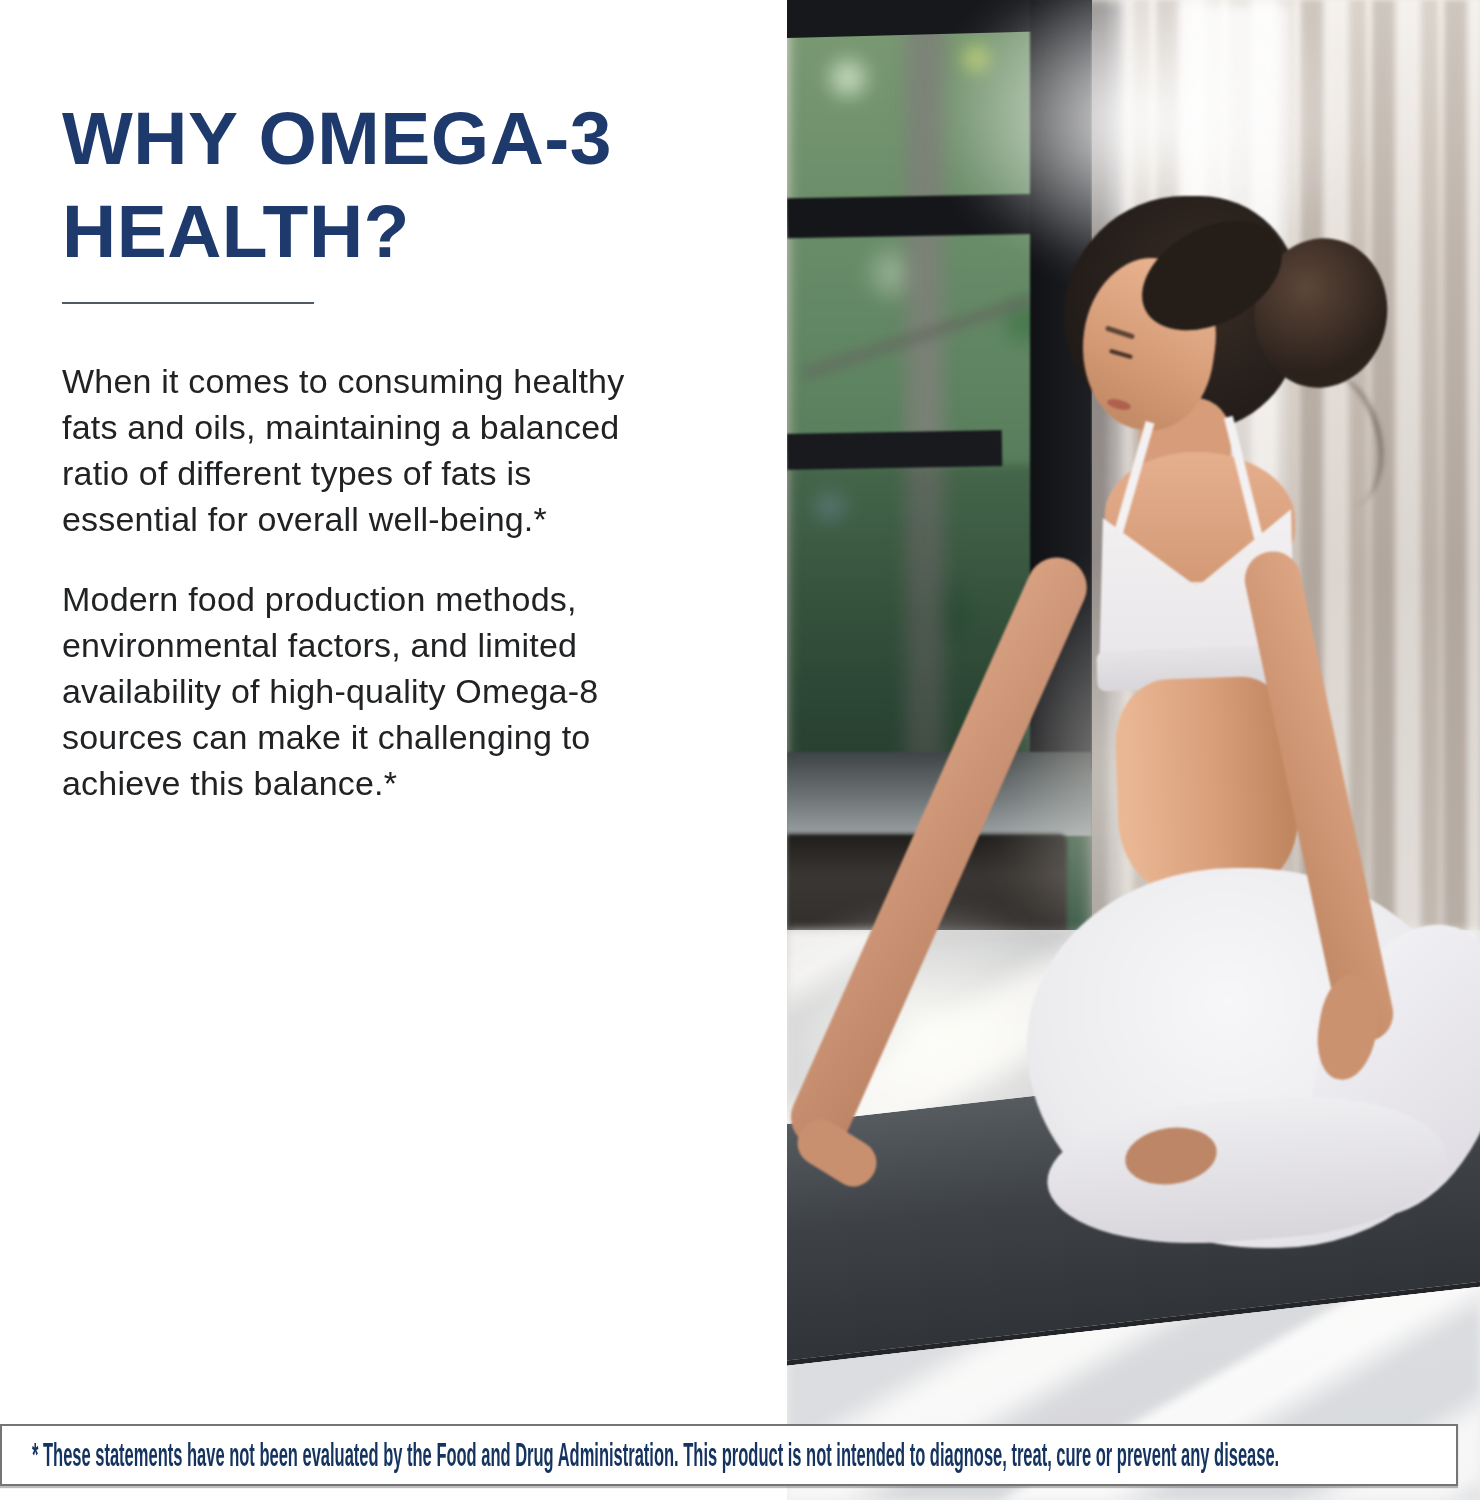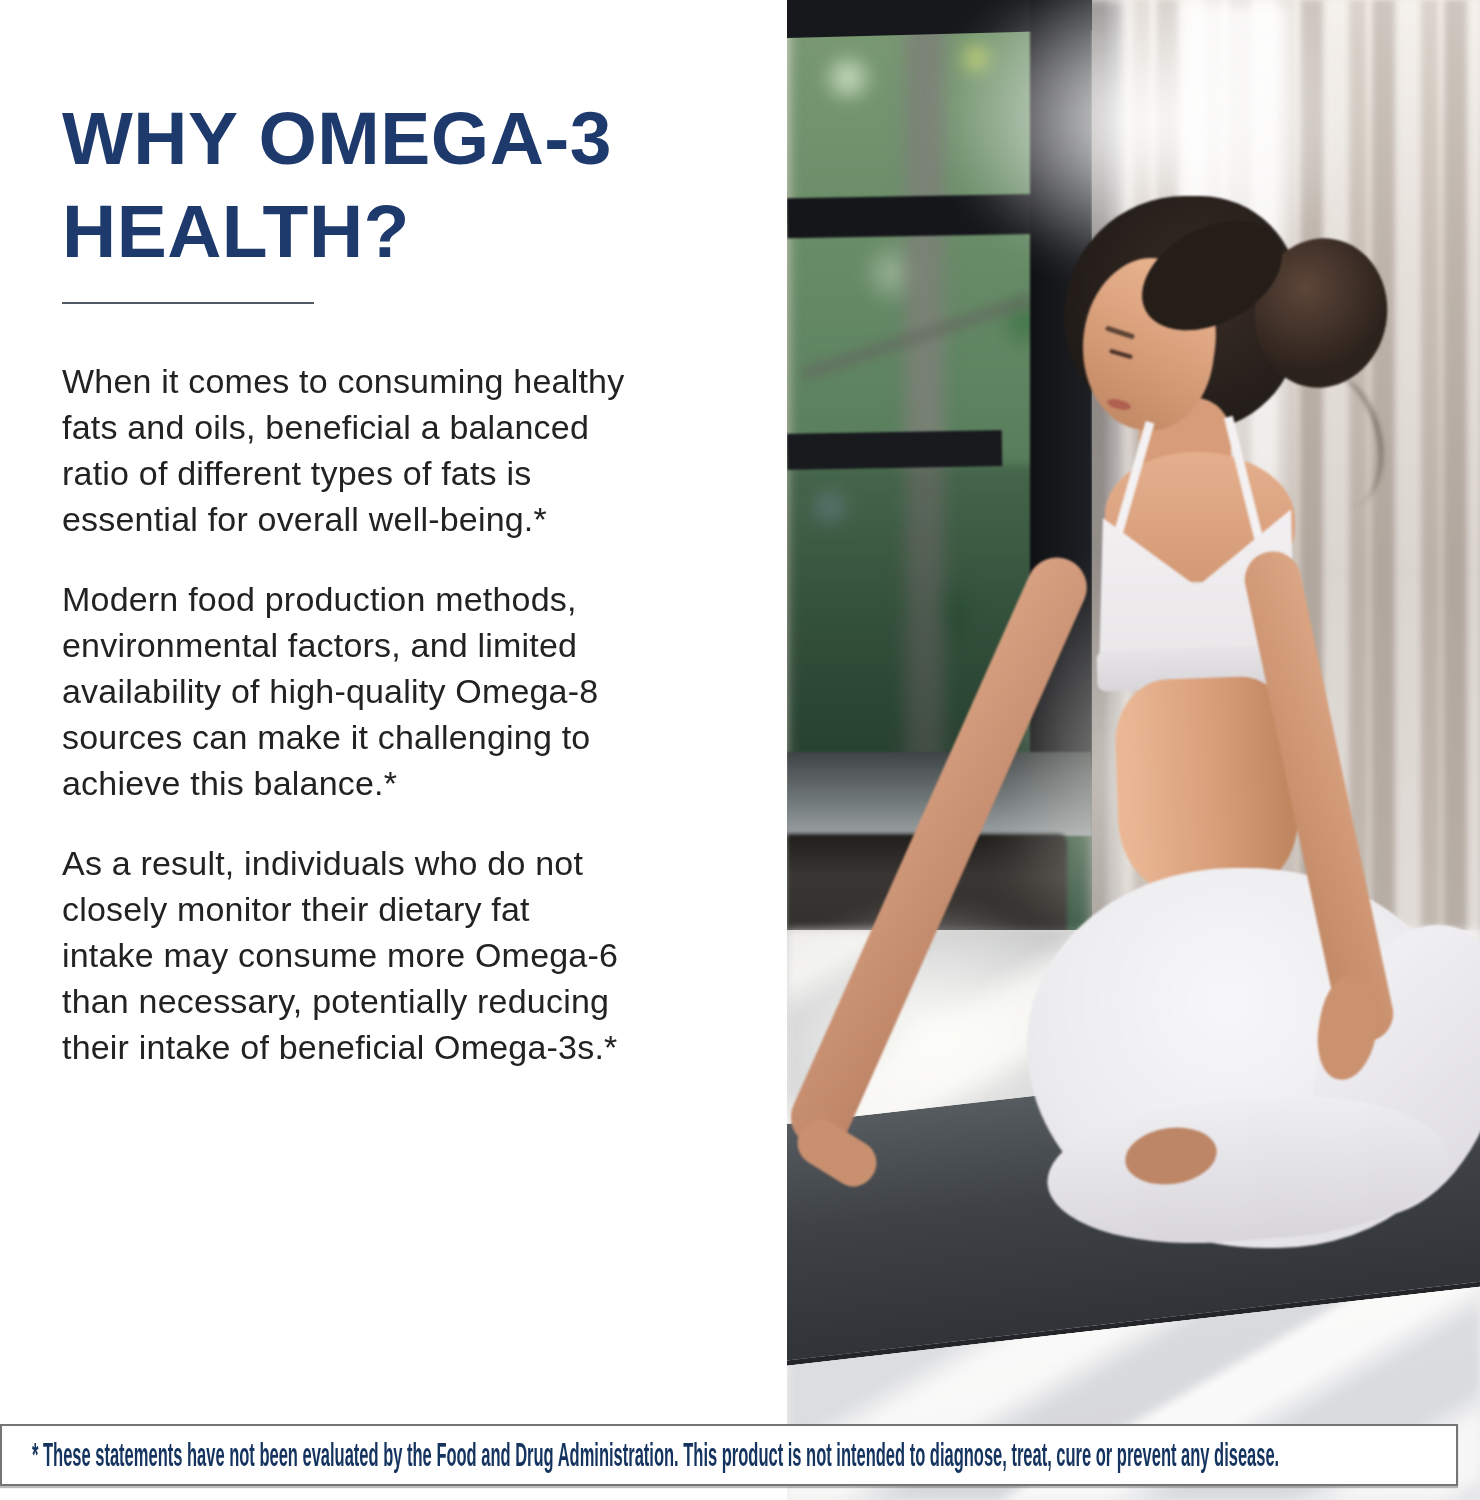--- a/index.html
+++ b/index.html
@@ -127,33 +127,28 @@
 <body>
 
 <div class="canvas">
 
   <section class="left-panel">
     <h1 class="headline">WHY OMEGA-3
 HEALTH?</h1>
     <div class="divider"></div>
     <div class="body-copy">
       <p>When it comes to consuming healthy
-fats and oils, beneficial a balanced
+fats and oils, maintaining a balanced
 ratio of different types of fats is
 essential for overall well-being.*</p>
       <p>Modern food production methods,
 environmental factors, and limited
 availability of high-quality Omega-8
 sources can make it challenging to
 achieve this balance.*</p>
-      <p>As a result, individuals who do not
-closely monitor their dietary fat
-intake may consume more Omega-6
-than necessary, potentially reducing
-their intake of beneficial Omega-3s.*</p>
     </div>
   </section>
 
   <div class="photo" role="img" aria-label="Woman in white activewear sitting cross-legged on a dark yoga mat beside a sunlit window with green foliage and sheer beige curtains">
     <div class="curtain"></div>
     <div class="curtain-folds"></div>
     <div class="curtain-hilite"></div>
     <div class="curtain-shadow"></div>
 
     <div class="window">

